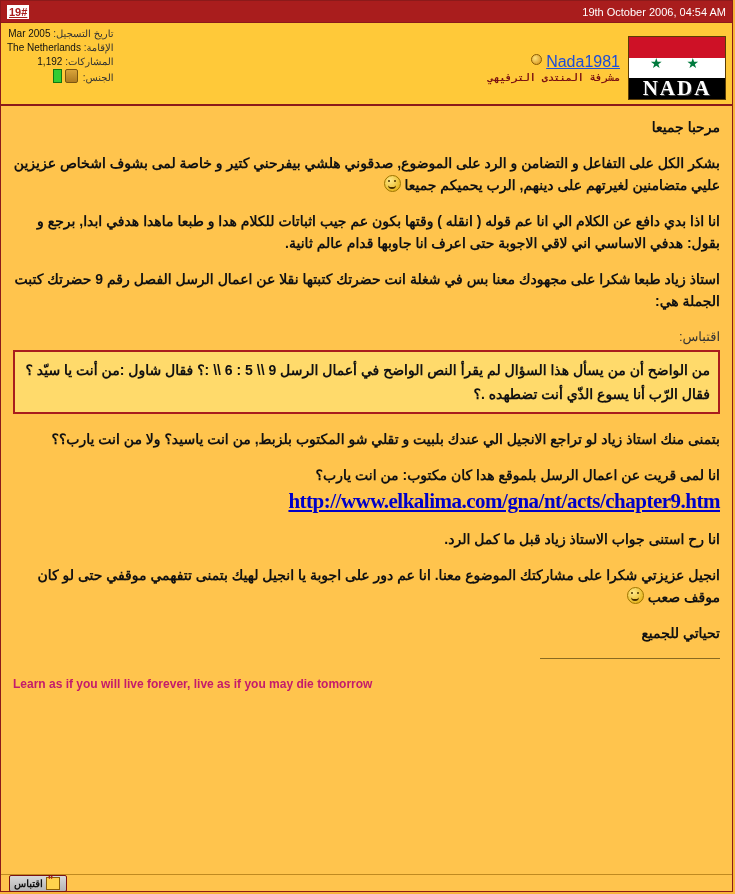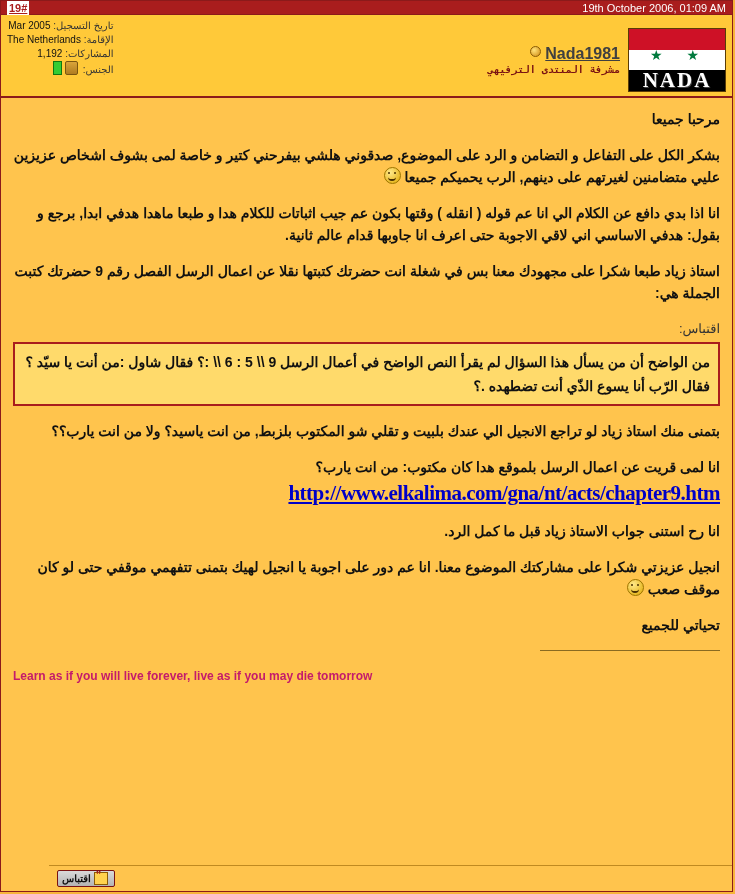--- a/index.html
+++ b/index.html
@@ -19,21 +19,21 @@
     border: 1px solid #8b1a1a;
     box-sizing: border-box;
     background: #ffc44d;
     display: flex;
     flex-direction: column;
   }
   
   .post-topbar {
     background: #a91d1d;
     color: #ffffff;
-    height: 14px;
+    height: 22px;
     display: flex;
     align-items: center;
     justify-content: space-between;
     padding: 0 6px;
     font-size: 11px;
     font-weight: bold;
     box-sizing: border-box;
     border-bottom: 1px solid #8b1a1a;
   }
   .post-number {
@@ -97,23 +97,23 @@
     display: flex;
     align-items: center;
     gap: 8px;
     padding-top: 10px;
   }
   .user-names {
     text-align: right;
     direction: rtl;
   }
   .username {
-    color: #404040;
+    color: #1d4ed8;
     font-size: 16px;
-    font-weight: bold;
+    font-weight: normal;
     text-decoration: underline;
     white-space: nowrap;
   }
   .status-dot {
     display: inline-block;
     width: 9px;
     height: 9px;
     border-radius: 50%;
     background: radial-gradient(circle at 35% 35%, #ffe27a, #d08b12);
     border: 1px solid #8a5c06;
@@ -241,27 +241,26 @@
   .signature {
     direction: ltr;
     text-align: left;
     color: #c41b6b;
     font-size: 12px;
     font-weight: bold;
     margin-top: 14px;
   }
   
   .post-footer {
-    height: 26px;
+    height: 17px;
     border-top: 1px solid #c08a20;
     display: flex;
     align-items: center;
     padding-left: 8px;
     box-sizing: border-box;
-    margin-left: 48px;
   }
   .quote-button {
     display: inline-flex;
     align-items: center;
     gap: 3px;
     background: linear-gradient(#d9d9d9, #b4b4b4);
     border: 1px solid #7a1212;
     border-radius: 2px;
     padding: 1px 6px 1px 4px;
     font-size: 10px;
@@ -286,21 +285,21 @@
     color: #a91d1d;
   }
 </style>
 </head>
 <body>
 
 <div class="post-frame">
 
   <div class="post-topbar">
     <a class="post-number">19#</a>
-    <span class="post-date">19th October 2006, 01:09 AM</span>
+    <span class="post-date">19th October 2006, 04:54 AM</span>
   </div>
 
   <div class="userbar">
 
     <div class="user-stats">
       <div class="row">
         <span class="lbl">تاريخ التسجيل:</span>
         <span class="val">Mar 2005</span>
       </div>
       <div class="row">

